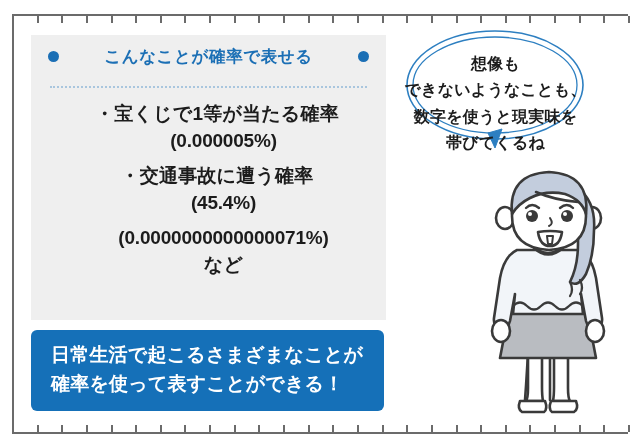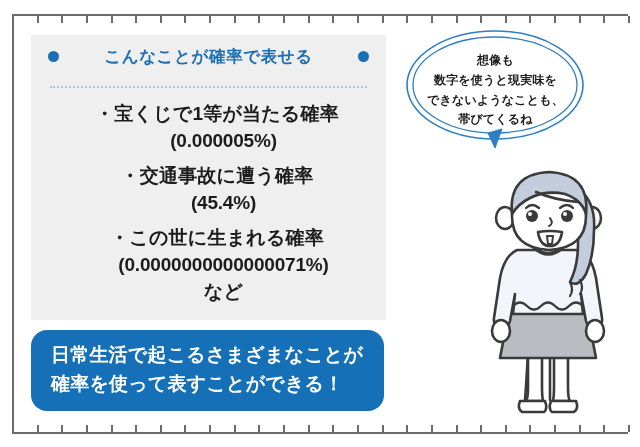--- a/index.html
+++ b/index.html
@@ -107,21 +107,21 @@
   .li-val { letter-spacing: -0.2px; }
 
   
   .banner {
     position: absolute;
     left: 31px;
     top: 330px;
     width: 333px;
     padding: 11px 0 12px 20px;
     background: #1570b8;
-    border-radius: 16px;
+    border-radius: 6px;
     color: #ffffff;
     font-size: 19px;
     font-weight: bold;
     line-height: 1.52;
     letter-spacing: 0.2px;
   }
   .banner-line { display: block; white-space: nowrap; }
 
   
   .bubble {
@@ -131,21 +131,21 @@
     width: 183px;
     height: 121px;
   }
   .bubble svg { display: block; }
   .bubble-text {
     position: absolute;
     left: 0; right: 0;
     top: 24px;
     text-align: center;
     color: #1c1c1c;
-    font-size: 12px;
+    font-size: 16px;
     font-weight: bold;
     line-height: 1.65;
     letter-spacing: 0.2px;
   }
   .bubble-line { display: block; }
 
   
   .character {
     position: absolute;
     left: 470px;
@@ -233,43 +233,42 @@
         <span class="li-line">・宝くじで1等が当たる確率</span>
         <span class="li-line indent li-val">(0.000005%)</span>
       </div>
 
       <div class="list-item">
         <span class="li-line">・交通事故に遭う確率</span>
         <span class="li-line indent li-val">(45.4%)</span>
       </div>
 
       <div class="list-item">
-        <span class="li-line">・この世に生まれる確率</span>
         <span class="li-line indent li-val">(0.0000000000000071%)</span>
         <span class="li-line indent">など</span>
       </div>
 
     </div>
   </div>
 
   <div class="banner">
     <span class="banner-line">日常生活で起こるさまざまなことが</span>
     <span class="banner-line">確率を使って表すことができる！</span>
   </div>
 
   <div class="bubble">
     <svg width="183" height="121" viewBox="0 0 183 121">
       <ellipse cx="91" cy="58" rx="88" ry="54" fill="#ffffff" stroke="#2d7fc1" stroke-width="1.6"></ellipse>
       <ellipse cx="91" cy="58" rx="82" ry="48" fill="none" stroke="#2d7fc1" stroke-width="1.3"></ellipse>
       <path d="M 84 106 L 91 121 L 98 102 Z" fill="#2d7fc1" stroke="#2d7fc1" stroke-width="1"></path>
     </svg>
     <div class="bubble-text">
       <span class="bubble-line">想像も</span>
+      <span class="bubble-line">できないようなことも、</span>
       <span class="bubble-line">数字を使うと現実味を</span>
-      <span class="bubble-line">できないようなことも、</span>
       <span class="bubble-line">帯びてくるね</span>
     </div>
   </div>
 
   <div class="character">
     <svg width="160" height="262" viewBox="0 0 160 262">
       <g fill="none" stroke="#3a3a3a" stroke-width="2.6" stroke-linecap="round" stroke-linejoin="round">
 
         <path d="M 58 196 L 56 228 L 55 242" fill="#ffffff"></path>
         <path d="M 80 196 L 80 228 L 80 242" fill="#ffffff"></path>

